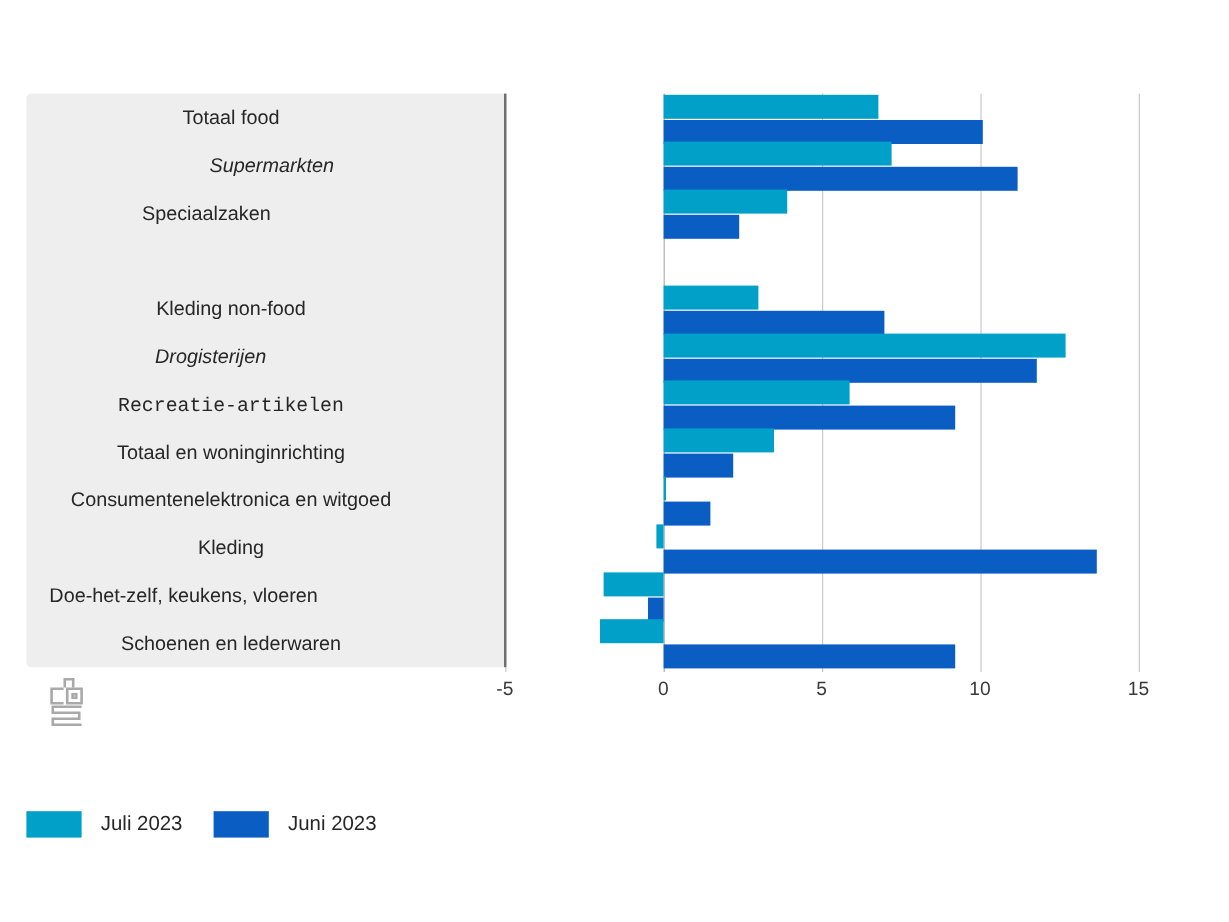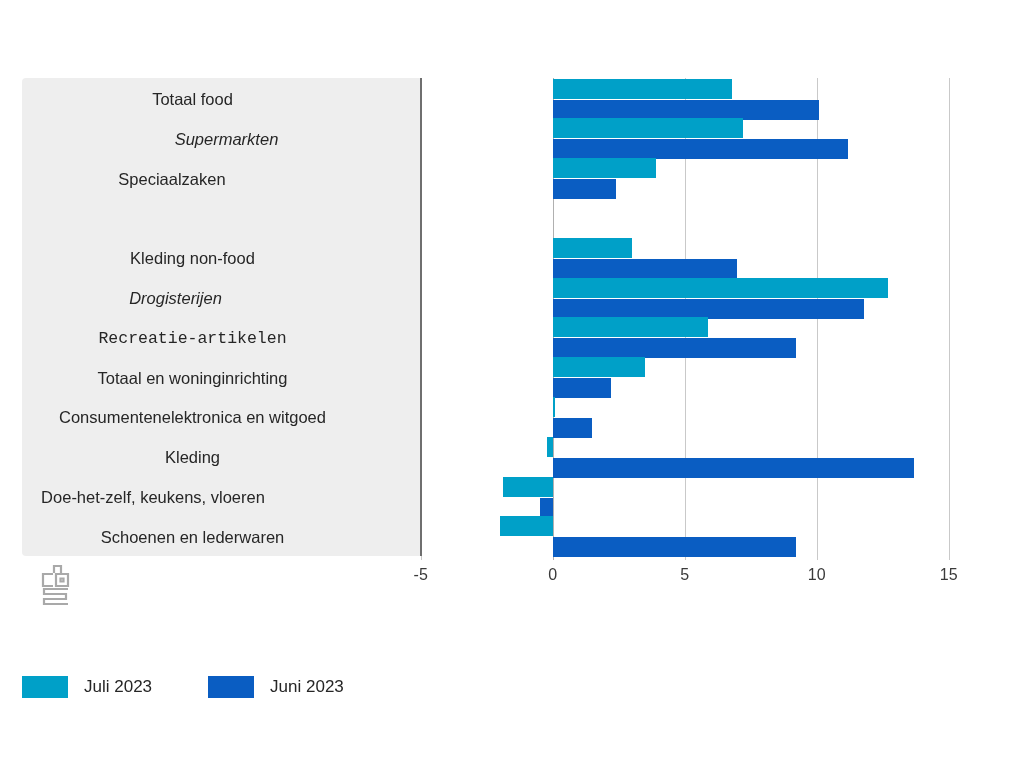--- a/index.html
+++ b/index.html
@@ -107,21 +107,21 @@
     color: #262626;
     white-space: nowrap;
   }
 
   
   #legend {
     position: absolute;
     left: 22px; top: 676px;
     display: flex;
     align-items: flex-end;
-    gap: 56px;
+    gap: 26px;
   }
   .legend-item { display: flex; align-items: center; gap: 16px; }
   .legend-swatch { width: 46px; height: 22px; display: block; }
   .legend-swatch.juli { background: #00a0c8; }
   .legend-swatch.juni { background: #0a5dc2; }
   .legend-label { font-size: 17px; color: #262626; white-space: nowrap; }
 
   
   #footnote {
     position: absolute;

